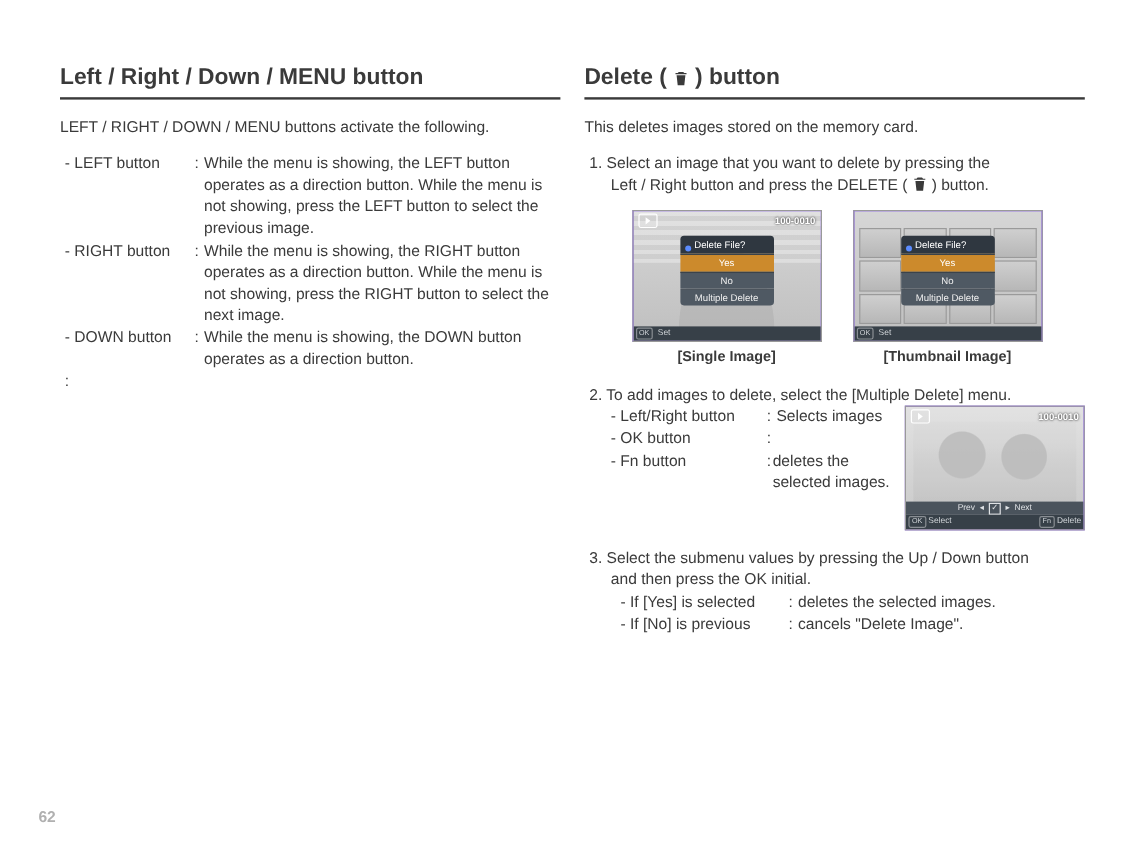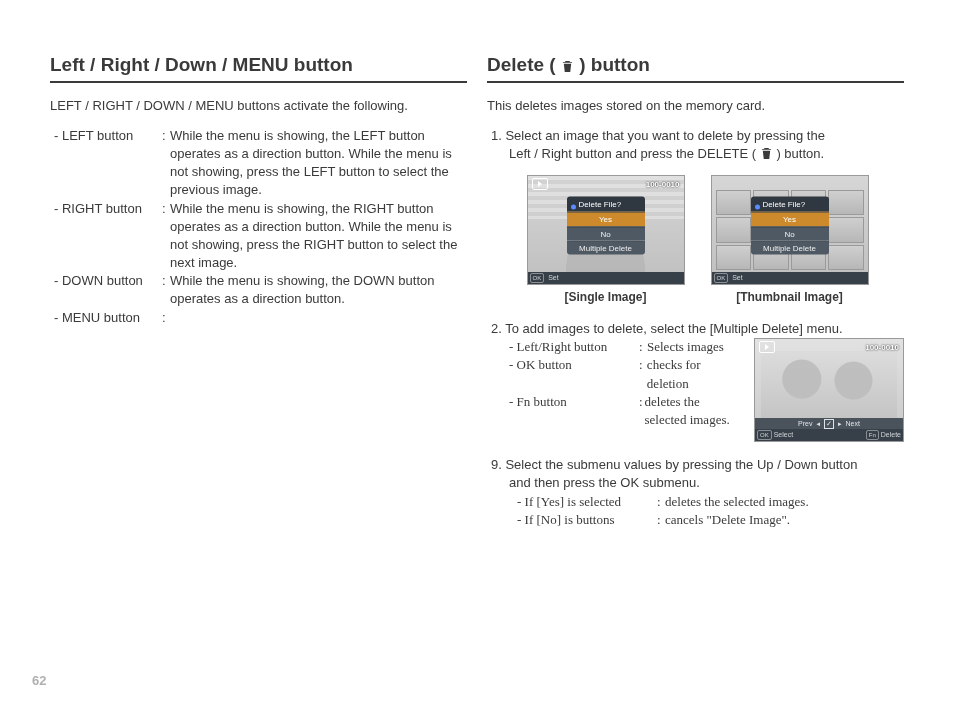--- a/index.html
+++ b/index.html
@@ -197,21 +197,20 @@
   }
   .couple .bottombar { justify-content: space-between; }
 
   
   .step2-flex {
     display: flex; align-items: flex-start; gap: 10px;
   }
   .step2-text { flex: 1; }
   .sub-def {
     display: flex;
-    font-family: Liberation Serif, serif;
   }
   .sub-def .sl { width: 130px; flex: 0 0 130px; }
 
   .pagenum {
     position: absolute;
     left: 32px; bottom: 30px;
     font-size: 13px; font-weight: bold; color: #b0b0b0;
   }
 </style>
 </head>
@@ -234,21 +233,20 @@
         <div class="def-label">- RIGHT button</div>
         <div style="width:8px">:</div>
         <div class="def-body">While the menu is showing, the RIGHT button operates as a direction button. While the menu is not showing, press the RIGHT button to select the next image.</div>
       </div>
       <div class="def-row">
         <div class="def-label">- DOWN button</div>
         <div style="width:8px">:</div>
         <div class="def-body">While the menu is showing, the DOWN button operates as a direction button.</div>
       </div>
       <div class="def-row">
-        <div class="def-label">- MENU button</div>
         <div style="width:8px">:</div>
       </div>
     </div>
   </div>
 
   <div class="col">
     <h1 class="section">
       <span>Delete (</span>
       <span class="trash-icon">
         <svg viewBox="0 0 12 14">
@@ -343,21 +341,20 @@
       <div class="step2-flex">
         <div class="step2-text step-body">
           <div class="sub-def">
             <div class="sl">- Left/Right button</div>
             <div style="width:8px">:</div>
             <div>Selects images</div>
           </div>
           <div class="sub-def">
             <div class="sl">- OK button</div>
             <div style="width:8px">:</div>
-            <div>checks for deletion</div>
           </div>
           <div class="sub-def">
             <div class="sl">- Fn button</div>
             <div style="width:8px">:</div>
             <div>deletes the selected images.</div>
           </div>
         </div>
 
         <div class="lcd small couple">
           <div class="photo-bg"></div>
@@ -381,30 +378,30 @@
             <span>
               <span class="keycap">Fn</span>
               <span>Delete</span>
             </span>
           </div>
         </div>
       </div>
     </div>
 
     <div class="step">
-      <div>9. Select the submenu values by pressing the Up / Down button</div>
-      <div class="step-body">and then press the OK submenu.</div>
+      <div>3. Select the submenu values by pressing the Up / Down button</div>
+      <div class="step-body">and then press the OK initial.</div>
       <div class="step-body" style="padding-left:26px">
         <div class="sub-def">
           <div class="sl" style="width:140px;flex:0 0 140px">- If [Yes] is selected</div>
           <div style="width:8px">:</div>
           <div>deletes the selected images.</div>
         </div>
         <div class="sub-def">
-          <div class="sl" style="width:140px;flex:0 0 140px">- If [No] is buttons</div>
+          <div class="sl" style="width:140px;flex:0 0 140px">- If [No] is previous</div>
           <div style="width:8px">:</div>
           <div>cancels "Delete Image".</div>
         </div>
       </div>
     </div>
 
   </div>
 </div>
 
 <div class="pagenum">62</div>

